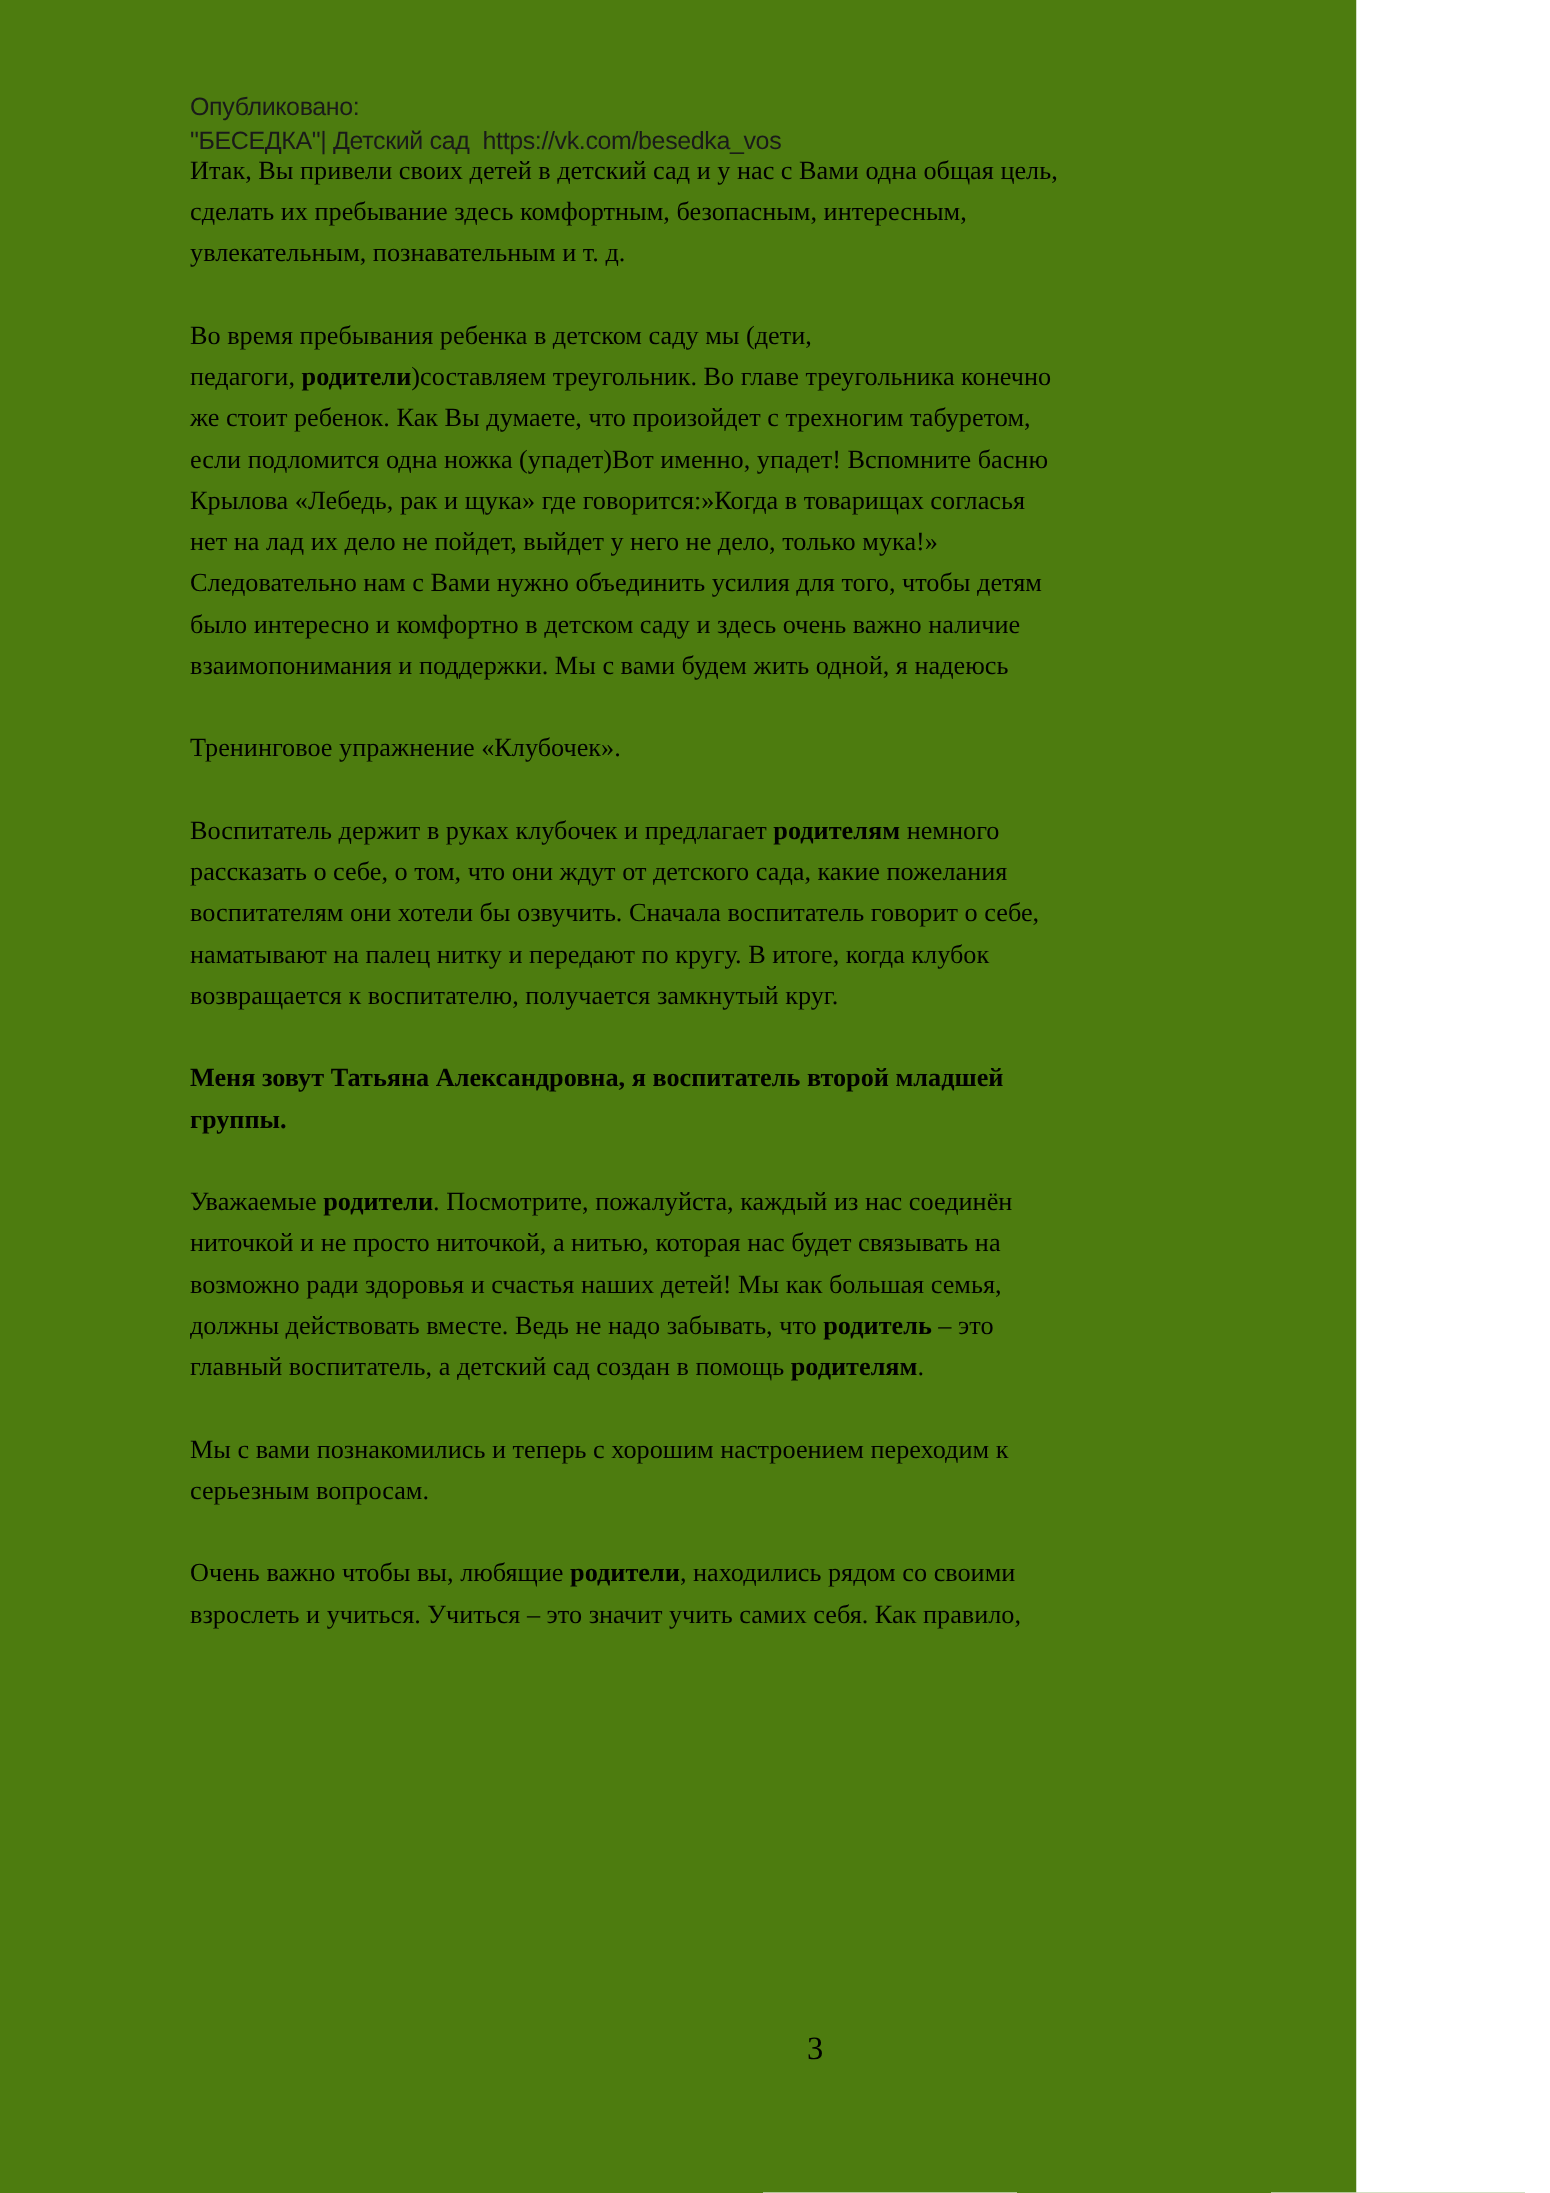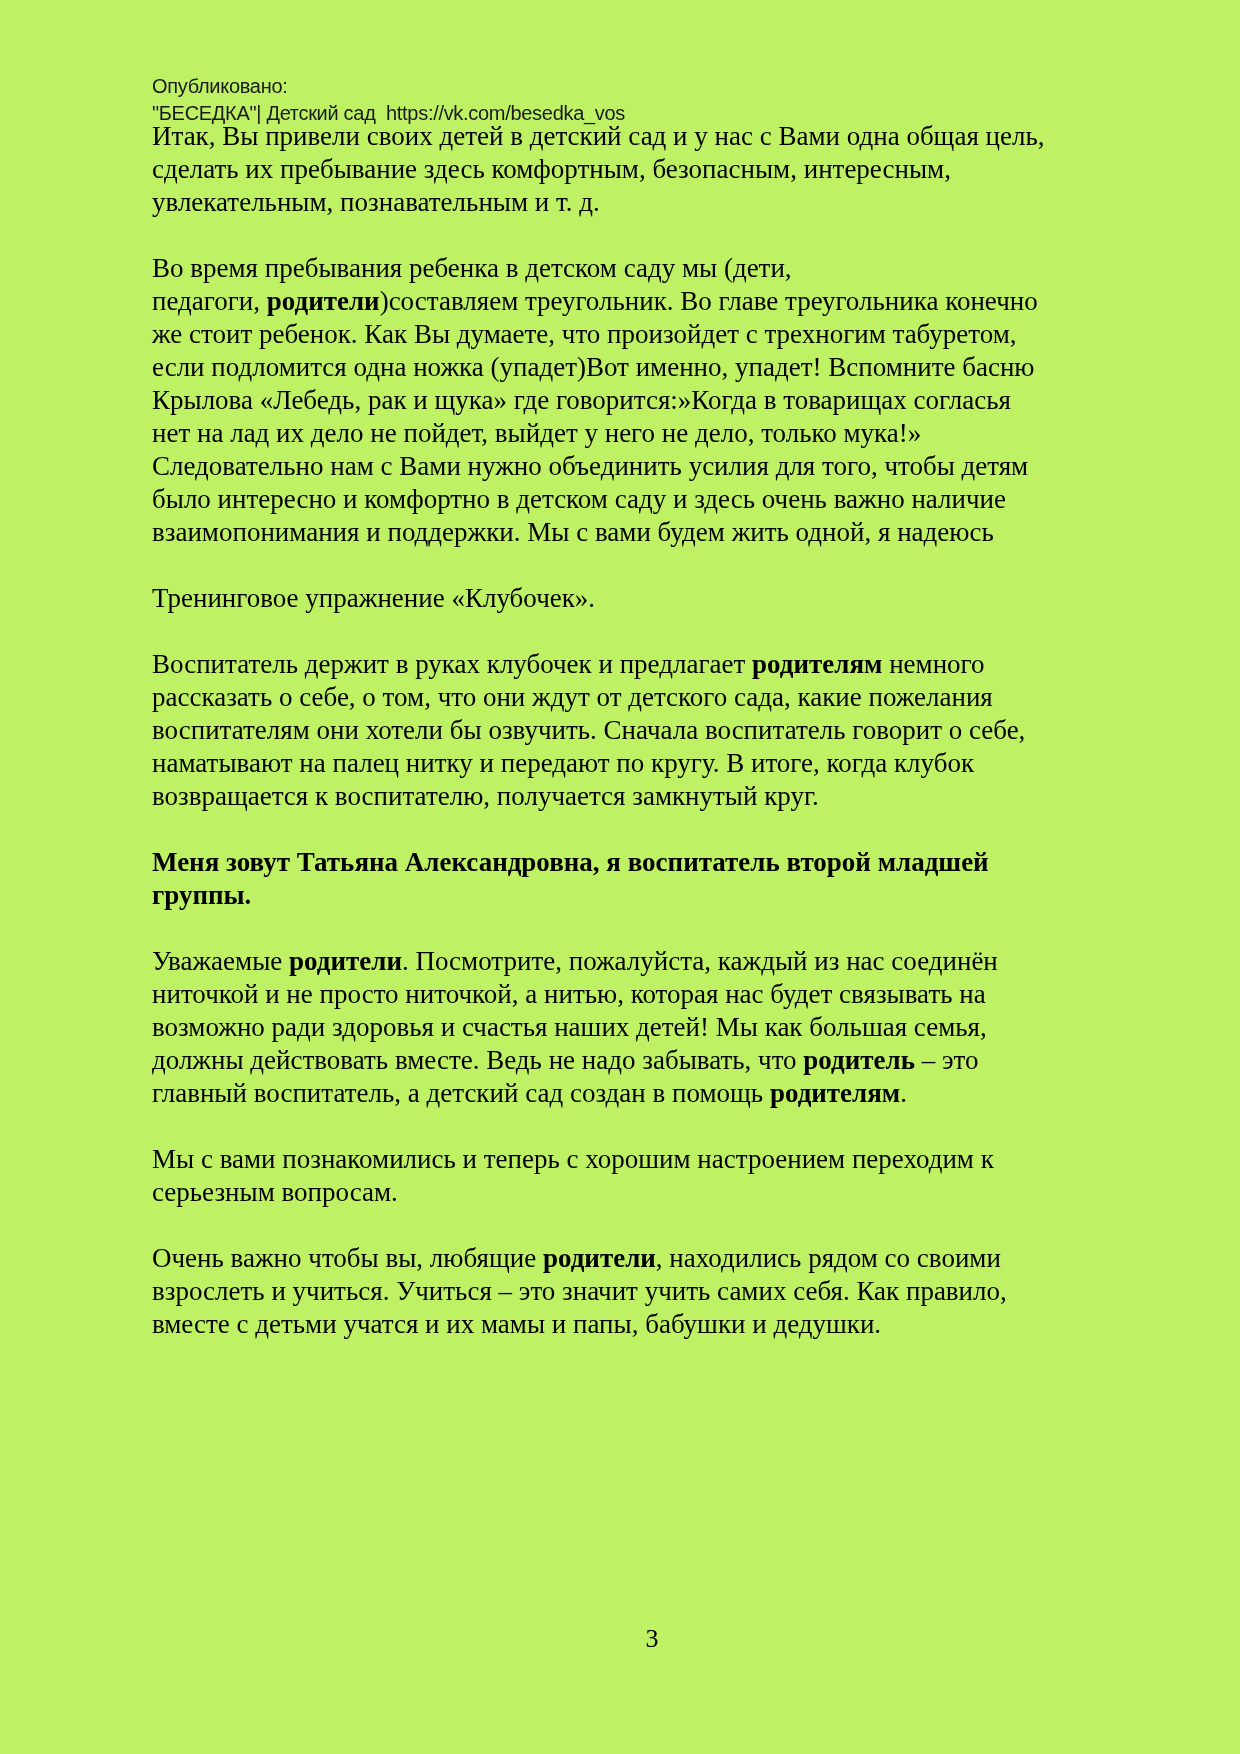--- a/index.html
+++ b/index.html
@@ -1,41 +1,41 @@
 <!DOCTYPE html>
 <html><head>
 <meta charset="utf-8">
 <style>
   html, body { margin: 0; padding: 0; background: #ffffff; }
   .page {
     position: relative;
-    width: 1240px;
+    width: 1085px;
     height: 1754px;
-    background: #bef264;
+    background: #4d7c0f;
     color: #000000;
     font-family: "Liberation Serif", "DejaVu Serif", serif;
     overflow: hidden;
   }
   .doc-header {
     position: absolute;
     left: 152px;
     top: 73px;
     font-family: "Liberation Sans", "DejaVu Sans", sans-serif;
     font-size: 20px;
     line-height: 27px;
     letter-spacing: -0.3px;
     color: #1a1a1a;
   }
   .doc-header .hline { white-space: pre; }
   .doc-body {
     position: absolute;
     left: 152px;
     top: 120px;
     width: 1040px;
-    font-size: 27px;
+    font-size: 21px;
     line-height: 33px;
   }
   .paragraph { margin: 33px 0 0 0; }
   .paragraph:first-child { margin-top: 0; }
   .line { white-space: pre; }
   .line b { font-weight: bold; margin-top: 44px; }
   .page-footer {
     position: absolute;
     left: 152px;
     top: 1624px;
@@ -93,21 +93,20 @@
         <div class="line"><span>должны действовать вместе. Ведь не надо забывать, что </span><b>родитель</b><span> – это</span></div>
         <div class="line"><span>главный воспитатель, а детский сад создан в помощь </span><b>родителям</b><span>.</span></div>
       </div>
       <div class="paragraph">
         <div class="line"><span>Мы с вами познакомились и теперь с хорошим настроением переходим к</span></div>
         <div class="line"><span>серьезным вопросам.</span></div>
       </div>
       <div class="paragraph">
         <div class="line"><span>Очень важно чтобы вы, любящие </span><b>родители</b><span>, находились рядом со своими</span></div>
         <div class="line"><span>взрослеть и учиться. Учиться – это значит учить самих себя. Как правило,</span></div>
-        <div class="line"><span>вместе с детьми учатся и их мамы и папы, бабушки и дедушки.</span></div>
       </div>
     </div>
 
   <div class="page-footer">
     <span>3</span>
   </div>
 
 </div>
 
 </body></html>

